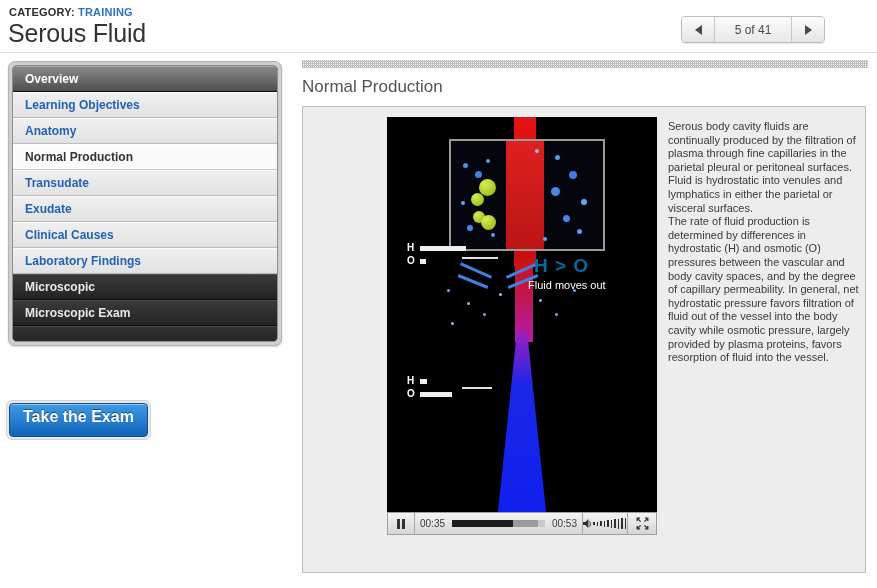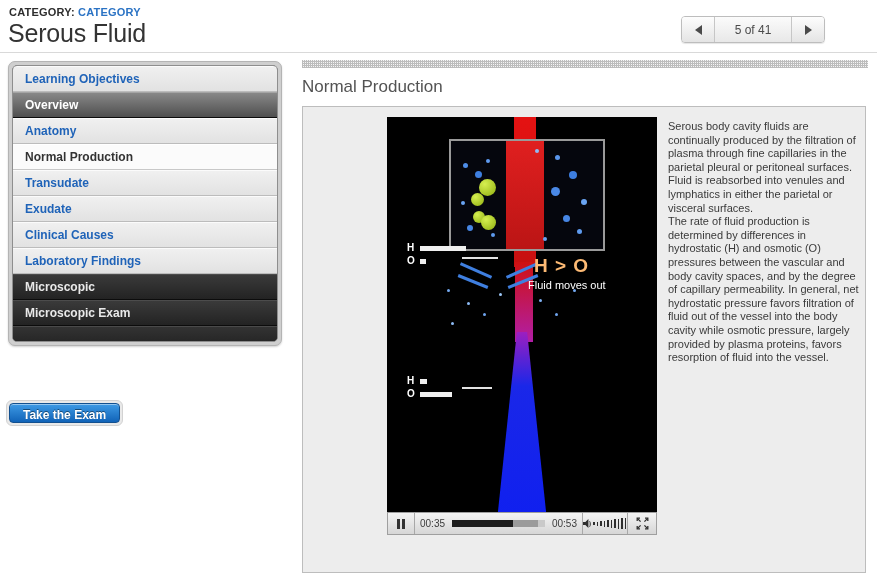--- a/index.html
+++ b/index.html
@@ -42,22 +42,22 @@
   .nav-section{color:#e9e9e9;background:linear-gradient(#3a3a3a,#232323);
     border-bottom:1px solid #0c0c0c;border-top:1px solid #4c4c4c;}
   .nav-section.first{background:linear-gradient(#888888,#4f4f4f);border-top:1px solid #a5a5a5;color:#ffffff;}
   .nav-sub{color:#1f63b8;background:linear-gradient(#f0f0f0,#e2e2e2);border-bottom:1px solid #bcbcbc;border-top:1px solid #fbfbfb;}
   .nav-sub.active{color:#333333;background:#fbfbfb;border-bottom:1px solid #c8c8c8;border-top:1px solid #ffffff;}
   .nav-foot{height:14px;background:linear-gradient(#333333,#272727);border-top:1px solid #4a4a4a;}
 
   
   #exam-wrap{position:absolute;left:6px;top:400px;padding:2px;border-radius:6px;
     background:#e9e9e9;border:1px solid #d2d2d2;display:inline-block;}
-  #exam-btn{display:block;padding:4px 13px 0;border-radius:4px;border:1px solid #13508f;
-    background:linear-gradient(#3e9ae5,#1163b8);color:#ffffff;font-size:12px;font-weight:bold;
+  #exam-btn{display:block;padding:4px 13px 10px;border-radius:4px;border:1px solid #13508f;
+    background:linear-gradient(#3e9ae5,#1163b8);color:#ffffff;font-size:16px;font-weight:bold;
     text-shadow:0 -1px 0 rgba(0,0,0,.45);cursor:pointer;box-shadow:inset 0 1px 0 rgba(255,255,255,.45);}
 
   
   #content{position:absolute;left:302px;top:60px;width:566px;}
   #deco-bar{height:8px;width:566px;
     background-image:
       repeating-linear-gradient(0deg,#b9b9b9 0 1px,transparent 1px 2px),
       repeating-linear-gradient(90deg,#b9b9b9 0 1px,transparent 1px 2px);
     background-color:#f4f4f4;opacity:.95;}
   #section-title{margin-top:8px;font-size:17px;color:#535353;font-weight:normal;line-height:22px;}
@@ -77,21 +77,21 @@
   .inset-box{position:absolute;left:62px;top:22px;width:152px;height:108px;
     border:2px solid #9a9a9a;overflow:hidden;background:#05060d;}
   .inset-vessel{position:absolute;left:55px;top:-6px;width:38px;height:122px;
     background:linear-gradient(180deg,#e22020,#b81414);filter:blur(.6px);}
   .dot{position:absolute;border-radius:50%;}
   .cell{position:absolute;border-radius:50%;background:radial-gradient(circle at 34% 30%,#d6ef50,#8fae10);}
   .gauge{position:absolute;font-size:10px;font-weight:bold;color:#fff;font-family:"Liberation Sans",sans-serif;}
   .gbar{position:absolute;background:#efefef;height:5px;}
   .tick{position:absolute;background:#e2e2e2;height:2px;}
   .arrow{position:absolute;height:3px;background:#3f7fe0;}
-  #ho-label{position:absolute;left:147px;top:138px;color:#fdba74;font-size:19px;font-weight:bold;letter-spacing:1px;}
+  #ho-label{position:absolute;left:147px;top:138px;color:#0369a1;font-size:19px;font-weight:bold;letter-spacing:1px;}
   #ho-sub{position:absolute;left:141px;top:162px;color:#fff;font-size:11px;font-weight:normal;}
 
   
   #player{position:absolute;left:0;top:395px;width:270px;height:23px;box-sizing:border-box;
     display:flex;align-items:stretch;background:linear-gradient(#f4f4f4,#d6d6d6);border:1px solid #9f9f9f;}
   .pl-cell{display:flex;align-items:center;justify-content:center;}
   #btn-pause{width:26px;border-right:1px solid #a8a8a8;cursor:pointer;}
   .pausebar{width:3px;height:10px;background:#333;display:inline-block;margin:0 1px;}
   .tcode{font-size:10px;color:#3b3b3b;padding:0 5px;font-family:"Liberation Sans",sans-serif;}
   #scrub{flex:1;height:7px;margin:0 2px;background:#c9c9c9;position:relative;cursor:pointer;}
@@ -104,42 +104,42 @@
   
   #bodytext{position:absolute;left:668px;top:120px;width:192px;font-size:11px;color:#3a3a3a;line-height:13.6px;}
   #bodytext p{margin:0;}
 </style>
 </head>
 <body>
 
 <div id="header">
   <div id="breadcrumb">
     <span class="kw">CATEGORY:</span>
-    <span class="cat">CATEGORY</span>
+    <span class="cat">TRAINING</span>
   </div>
   <div id="page-title">Serous Fluid</div>
   <div id="header-rule"></div>
 
   <div id="pager">
     <div class="pager-btn">
       <span class="tri tri-l"></span>
     </div>
     <div class="pager-sep"></div>
     <div id="pager-label">5 of 41</div>
     <div class="pager-sep"></div>
     <div class="pager-btn">
       <span class="tri tri-r"></span>
     </div>
   </div>
 </div>
 
 <div id="sidebar">
   <div id="sidebar-inner">
+      <div class="nav-item nav-section first">Overview</div>
       <div class="nav-item nav-sub">Learning Objectives</div>
-      <div class="nav-item nav-section first">Overview</div>
       <div class="nav-item nav-sub">Anatomy</div>
       <div class="nav-item nav-sub active">Normal Production</div>
       <div class="nav-item nav-sub">Transudate</div>
       <div class="nav-item nav-sub">Exudate</div>
       <div class="nav-item nav-sub">Clinical Causes</div>
       <div class="nav-item nav-sub">Laboratory Findings</div>
       <div class="nav-item nav-section">Microscopic</div>
       <div class="nav-item nav-section">Microscopic Exam</div>
       <div class="nav-foot"></div>
     </div>
@@ -254,15 +254,15 @@
             <path d="M11.4 1.6l-3 3"></path>
           <path d="M11.4 11.4l-3-3"></path>
             <path d="M1.6 11.4l3-3"></path>
         </g>
       </svg>
     </div>
   </div>
 </div>
 
 <div id="bodytext">
-    <p>Serous body cavity fluids are continually produced by the filtration of plasma through fine capillaries in the parietal pleural or peritoneal surfaces. Fluid is reabsorbed into venules and lymphatics in either the parietal or visceral surfaces.</p>
+    <p>Serous body cavity fluids are continually produced by the filtration of plasma through fine capillaries in the parietal pleural or peritoneal surfaces. Fluid is hydrostatic into venules and lymphatics in either the parietal or visceral surfaces.</p>
     <p>The rate of fluid production is determined by differences in hydrostatic (H) and osmotic (O) pressures between the vascular and body cavity spaces, and by the degree of capillary permeability. In general, net hydrostatic pressure favors filtration of fluid out of the vessel into the body cavity while osmotic pressure, largely provided by plasma proteins, favors resorption of fluid into the vessel.</p>
   </div>
 
 </body></html>

